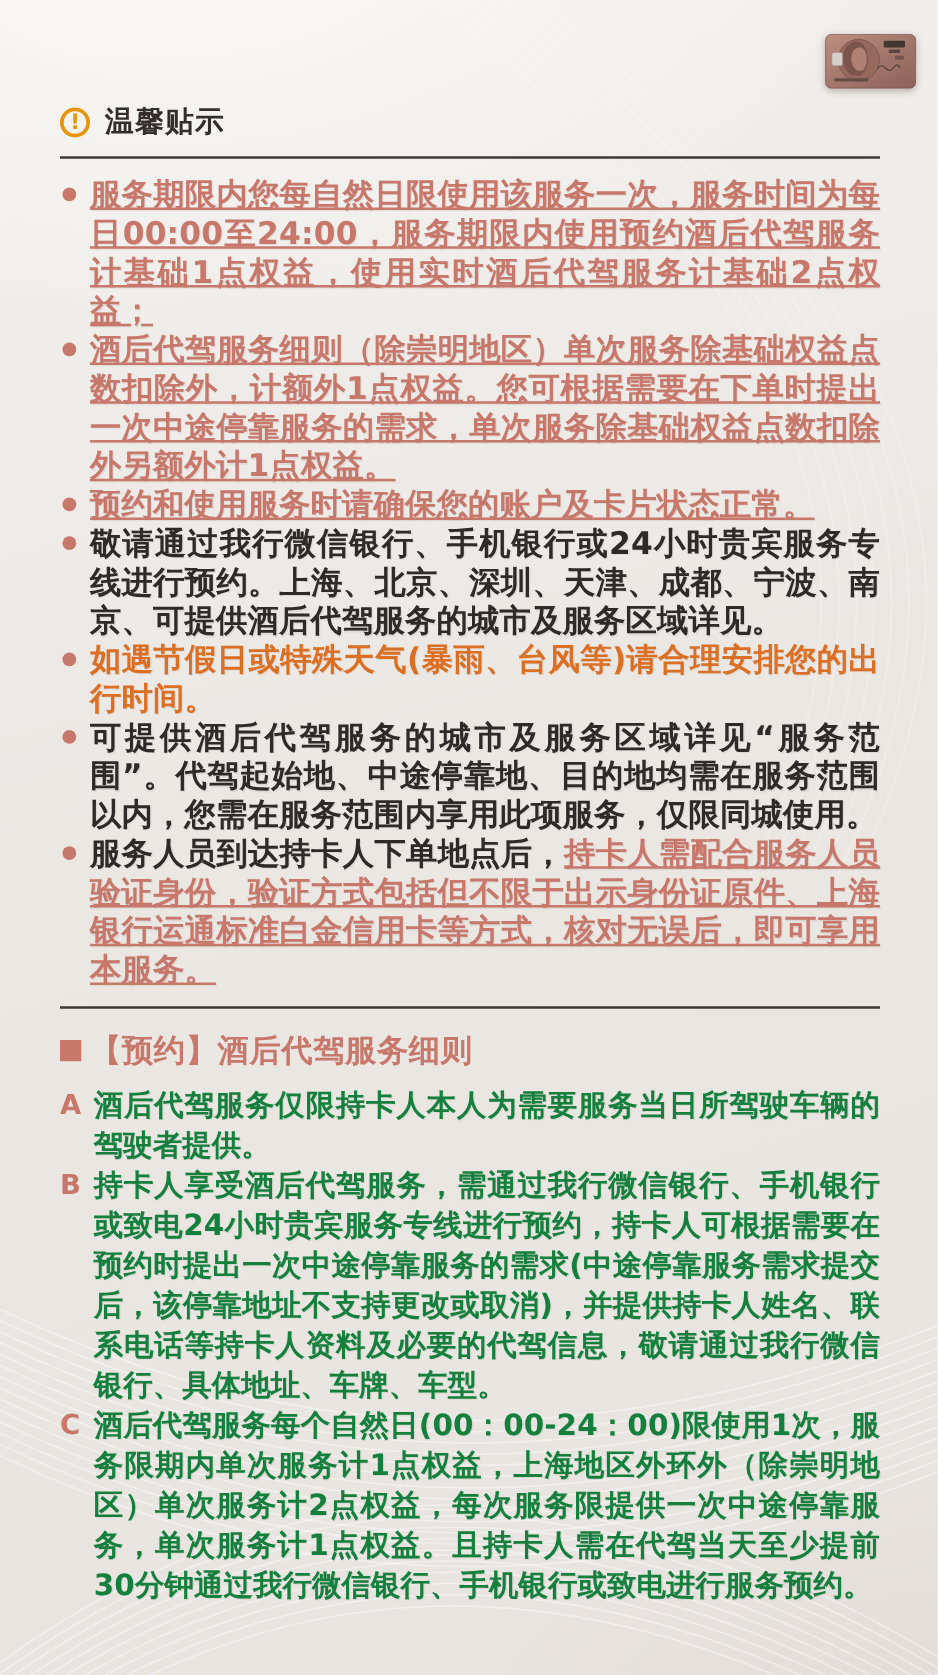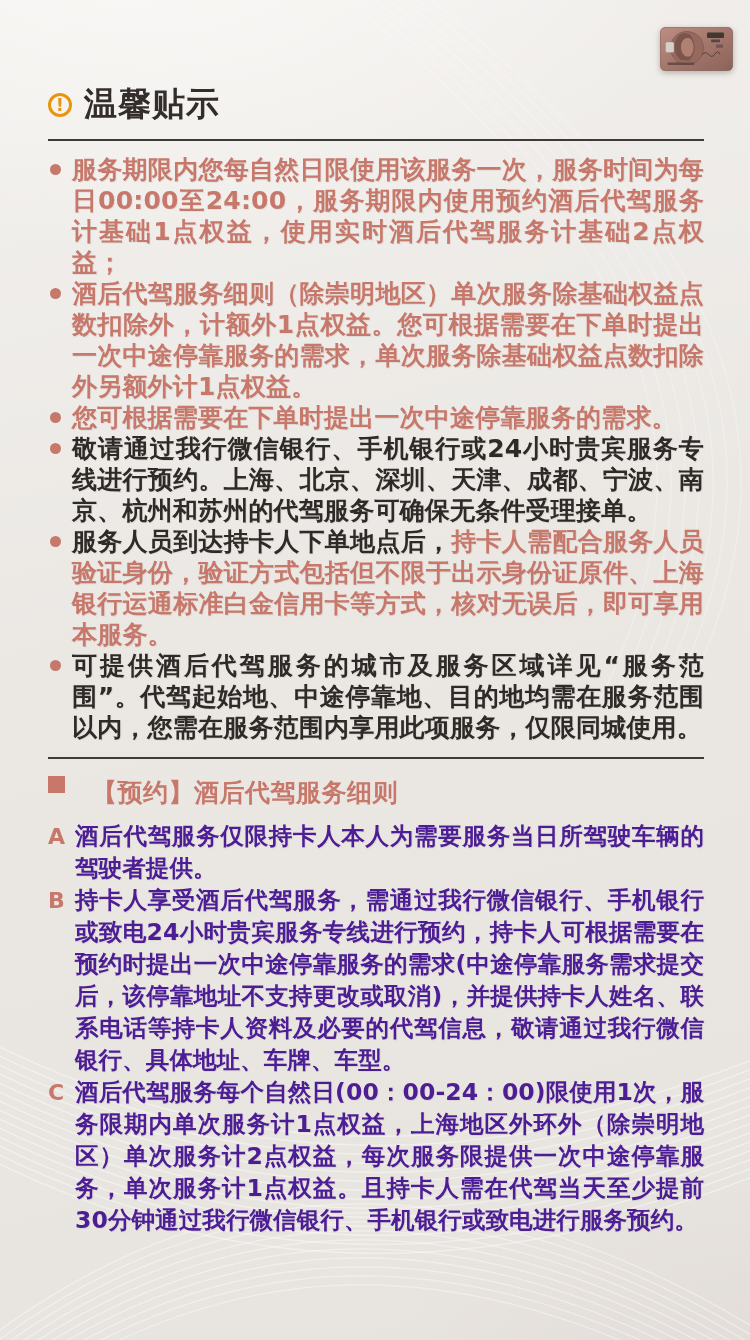--- a/index.html
+++ b/index.html
@@ -18,44 +18,44 @@
 
   
   .hdr{ display:flex; align-items:center; gap:12px; }
   .alert{
     width:24px; height:24px; border-radius:50%;
     border:3px solid #e9940d; color:#e9940d;
     font-weight:bold; font-size:17px; line-height:18px;
     display:flex; align-items:center; justify-content:center;
     flex:0 0 auto;
   }
-  .hdr h1{ font-size:33px; font-weight:bold; color:#332e2b; letter-spacing:1px; }
+  .hdr h1{ font-size:23px; font-weight:bold; color:#332e2b; letter-spacing:1px; }
   .rule{ height:2px; background:#403a36; margin-top:12px; }
 
   
   ul.tips{ list-style:none; margin-top:13px; margin-bottom:14px; }
   ul.tips li{ display:flex; }
   .dot{ width:11px; height:11px; border-radius:50%; background:#c7786b; flex:0 0 auto;
         margin:10px 11px 0 2px; }
   ul.tips p{ font-size:25px; line-height:31px; font-weight:bold; text-align:justify;
              letter-spacing:.2px; text-shadow:1px 1px 0 rgba(60,50,45,.08); }
-  .seg-coral{ color:#c7786b; }
+  .seg-coral{ color:#c7786b;text-decoration:underline; }
   .seg-orange{ color:#db7025; }
   .seg-dark{ color:#2e2a27; }
 
   
-  .sec-h{ display:flex; align-items:flex-start; gap:27px; margin-top:17px; }
+  .sec-h{ display:flex; align-items:center; gap:7px; margin-top:17px; }
   .sq{ width:17px; height:17px; background:#c7786b; flex:0 0 auto; }
   .sec-h .t{ font-size:25px; font-weight:bold; color:#c7786b; letter-spacing:.5px; }
   ol.rules{ list-style:none; margin-top:11px; }
   ol.rules li{ display:flex; }
   .letter{ width:27px; flex:0 0 auto; font-size:22px; font-weight:bold; color:#c7786b;
            line-height:32px; padding-top:1px; }
   ol.rules p{ font-size:23.5px; line-height:32px; font-weight:bold; text-align:justify;
-              color:#4c1d95; letter-spacing:.1px; text-shadow:1px 1px 0 rgba(60,50,45,.08); }
+              color:#15803d; letter-spacing:.1px; text-shadow:1px 1px 0 rgba(60,50,45,.08); }
 
   
   .card{ position:absolute; top:27px; right:17px; width:73px; height:44px; z-index:3; }
   .card svg{ filter:drop-shadow(0 2px 3px rgba(70,50,40,.35)); }
 </style>
 </head>
 <body>
 
 <svg class="watermark" viewBox="0 0 750 1340" width="750" height="1340" fill="none">
   <defs>
@@ -137,33 +137,37 @@
     <li>
       <span class="dot"></span>
       <p><span class="seg-coral">服务期限内您每自然日限使用该服务一次，服务时间为每日00:00至24:00，服务期限内使用预约酒后代驾服务计基础1点权益，使用实时酒后代驾服务计基础2点权益；</span></p>
     </li>
     <li>
       <span class="dot"></span>
       <p><span class="seg-coral">酒后代驾服务细则（除崇明地区）单次服务除基础权益点数扣除外，计额外1点权益。您可根据需要在下单时提出一次中途停靠服务的需求，单次服务除基础权益点数扣除外另额外计1点权益。</span></p>
     </li>
     <li>
       <span class="dot"></span>
-      <p><span class="seg-coral">您可根据需要在下单时提出一次中途停靠服务的需求。</span></p>
+      <p><span class="seg-coral">预约和使用服务时请确保您的账户及卡片状态正常。</span></p>
     </li>
     <li>
       <span class="dot"></span>
-      <p><span class="seg-dark">敬请通过我行微信银行、手机银行或24小时贵宾服务专线进行预约。上海、北京、深圳、天津、成都、宁波、南京、杭州和苏州的代驾服务可确保无条件受理接单。</span></p>
+      <p><span class="seg-dark">敬请通过我行微信银行、手机银行或24小时贵宾服务专线进行预约。上海、北京、深圳、天津、成都、宁波、南京、可提供酒后代驾服务的城市及服务区域详见。</span></p>
+    </li>
+    <li>
+      <span class="dot"></span>
+      <p><span class="seg-orange">如遇节假日或特殊天气(暴雨、台风等)请合理安排您的出行时间。</span></p>
+    </li>
+    <li>
+      <span class="dot"></span>
+      <p><span class="seg-dark">可提供酒后代驾服务的城市及服务区域详见“服务范围”。代驾起始地、中途停靠地、目的地均需在服务范围以内，您需在服务范围内享用此项服务，仅限同城使用。</span></p>
     </li>
     <li>
       <span class="dot"></span>
       <p><span class="seg-dark">服务人员到达持卡人下单地点后，</span><span class="seg-coral">持卡人需配合服务人员验证身份，验证方式包括但不限于出示身份证原件、上海银行运通标准白金信用卡等方式，核对无误后，即可享用本服务。</span></p>
-    </li>
-    <li>
-      <span class="dot"></span>
-      <p><span class="seg-dark">可提供酒后代驾服务的城市及服务区域详见“服务范围”。代驾起始地、中途停靠地、目的地均需在服务范围以内，您需在服务范围内享用此项服务，仅限同城使用。</span></p>
     </li>
   </ul>
 
   <div class="rule"></div>
 
   <div class="sec-h">
     <span class="sq"></span>
     <span class="t">【预约】酒后代驾服务细则</span>
   </div>
   <ol class="rules">

